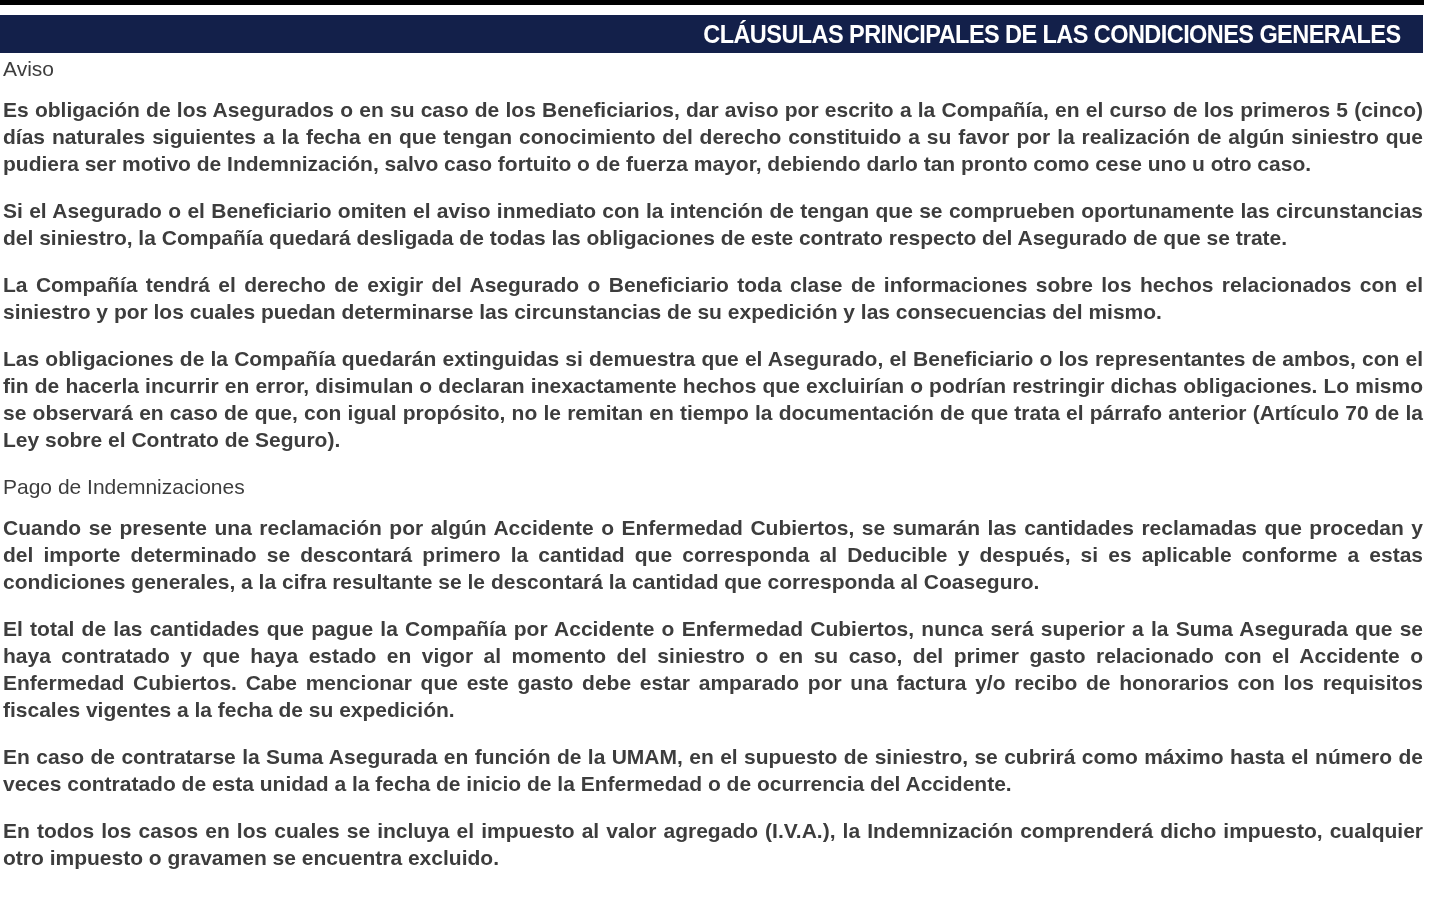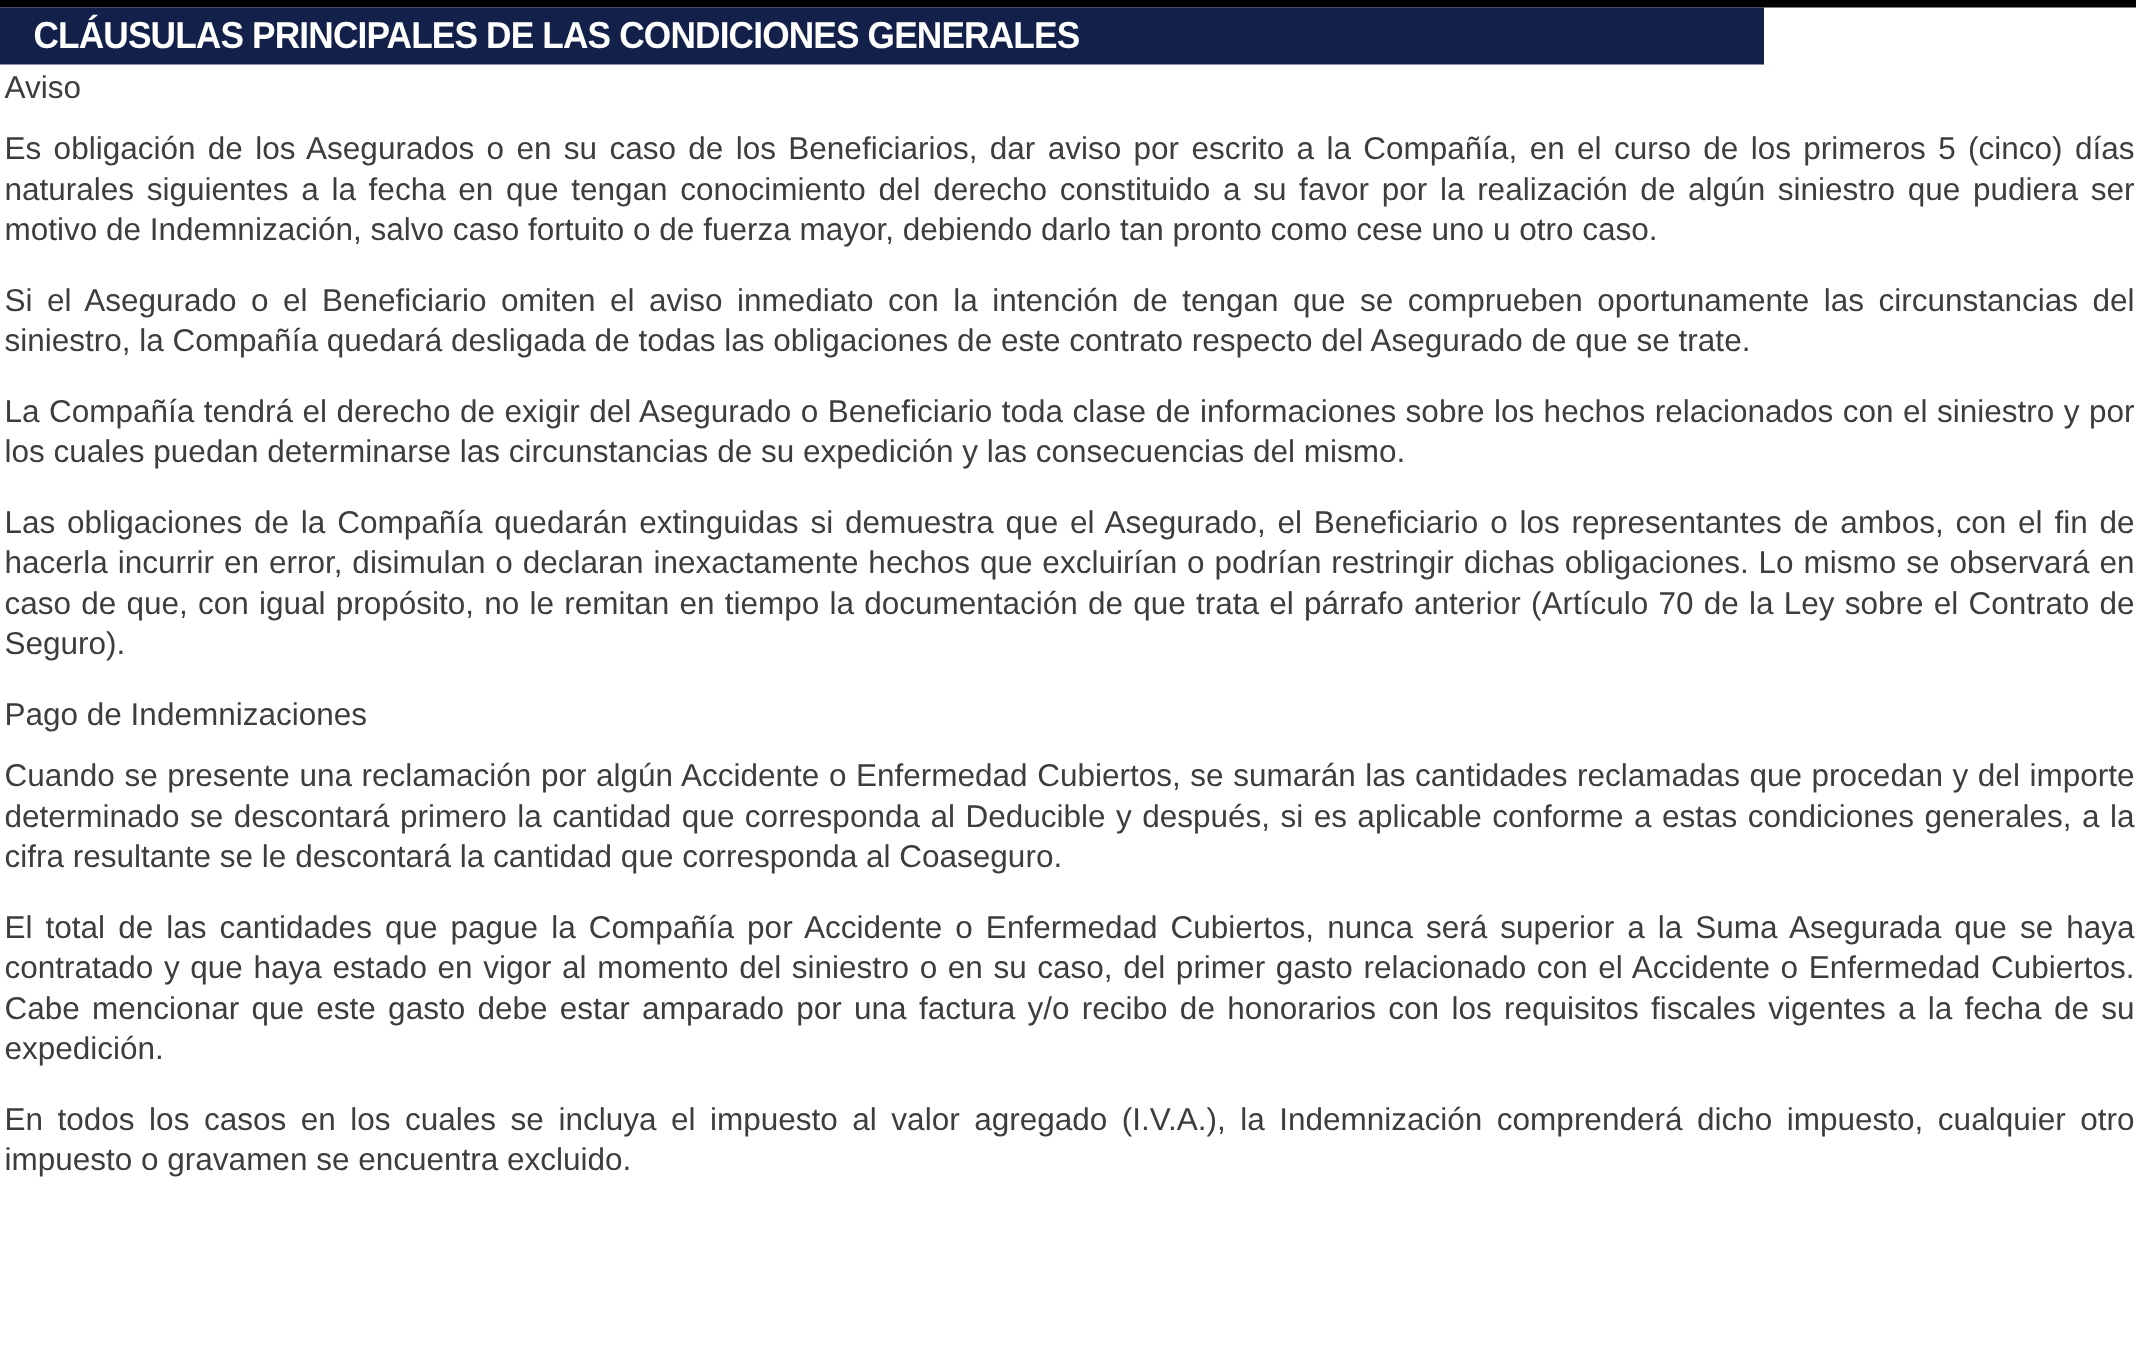--- a/index.html
+++ b/index.html
@@ -21,27 +21,27 @@
     height: 906px;
     box-sizing: border-box;
   }
   .top-rule {
     height: 5px;
     width: 1424px;
     background: #000000;
     margin: 0;
   }
   .title-bar {
-    margin-top: 0;
-    width: 1176px;
+    margin-top: 10px;
+    width: 1423px;
     height: 38px;
     background: var(--bar-color, #13204a);
     display: flex;
     align-items: center;
-    justify-content: flex-start;
+    justify-content: flex-end;
   }
   .title-bar .title-text {
     color: #ffffff;
     font-size: 25px;
     font-weight: 700;
     letter-spacing: -0.6px;
     transform: scaleX(0.94);
     white-space: nowrap;
   }
   .content {
@@ -50,20 +50,21 @@
     line-height: 27px;
   }
   .subheading {
     margin: 0 0 14px 0;
     text-align: left;
   }
   .para {
     margin: 0 0 20px 0;
     text-align: justify;
     text-justify: inter-word;
+    font-weight: bold;
   }
   .para:last-child {
     margin-bottom: 16px;
   }
 </style>
 </head>
 <body style="color: rgb(61, 61, 61);">
 
 <div class="page">
 
@@ -84,17 +85,18 @@
     <p class="para">La Compañía tendrá el derecho de exigir del Asegurado o Beneficiario toda clase de informaciones sobre los hechos relacionados con el siniestro y por los cuales puedan determinarse las circunstancias de su expedición y las consecuencias del mismo.</p>
 
     <p class="para">Las obligaciones de la Compañía quedarán extinguidas si demuestra que el Asegurado, el Beneficiario o los representantes de ambos, con el fin de hacerla incurrir en error, disimulan o declaran inexactamente hechos que excluirían o podrían restringir dichas obligaciones. Lo mismo se observará en caso de que, con igual propósito, no le remitan en tiempo la documentación de que trata el párrafo anterior (Artículo 70 de la Ley sobre el Contrato de Seguro).</p>
 
     <p class="subheading">Pago de Indemnizaciones</p>
 
     <p class="para">Cuando se presente una reclamación por algún Accidente o Enfermedad Cubiertos, se sumarán las cantidades reclamadas que procedan y del importe determinado se descontará primero la cantidad que corresponda al Deducible y después, si es aplicable conforme a estas condiciones generales, a la cifra resultante se le descontará la cantidad que corresponda al Coaseguro.</p>
 
     <p class="para">El total de las cantidades que pague la Compañía por Accidente o Enfermedad Cubiertos, nunca será superior a la Suma Asegurada que se haya contratado y que haya estado en vigor al momento del siniestro o en su caso, del primer gasto relacionado con el Accidente o Enfermedad Cubiertos. Cabe mencionar que este gasto debe estar amparado por una factura y/o recibo de honorarios con los requisitos fiscales vigentes a la fecha de su expedición.</p>
 
+    <p class="para">En caso de contratarse la Suma Asegurada en función de la UMAM, en el supuesto de siniestro, se cubrirá como máximo hasta el número de veces contratado de esta unidad a la fecha de inicio de la Enfermedad o de ocurrencia del Accidente.</p>
 
     <p class="para">En todos los casos en los cuales se incluya el impuesto al valor agregado (I.V.A.), la Indemnización comprenderá dicho impuesto, cualquier otro impuesto o gravamen se encuentra excluido.</p>
 
   </div>
 </div>
 
 </body></html>

